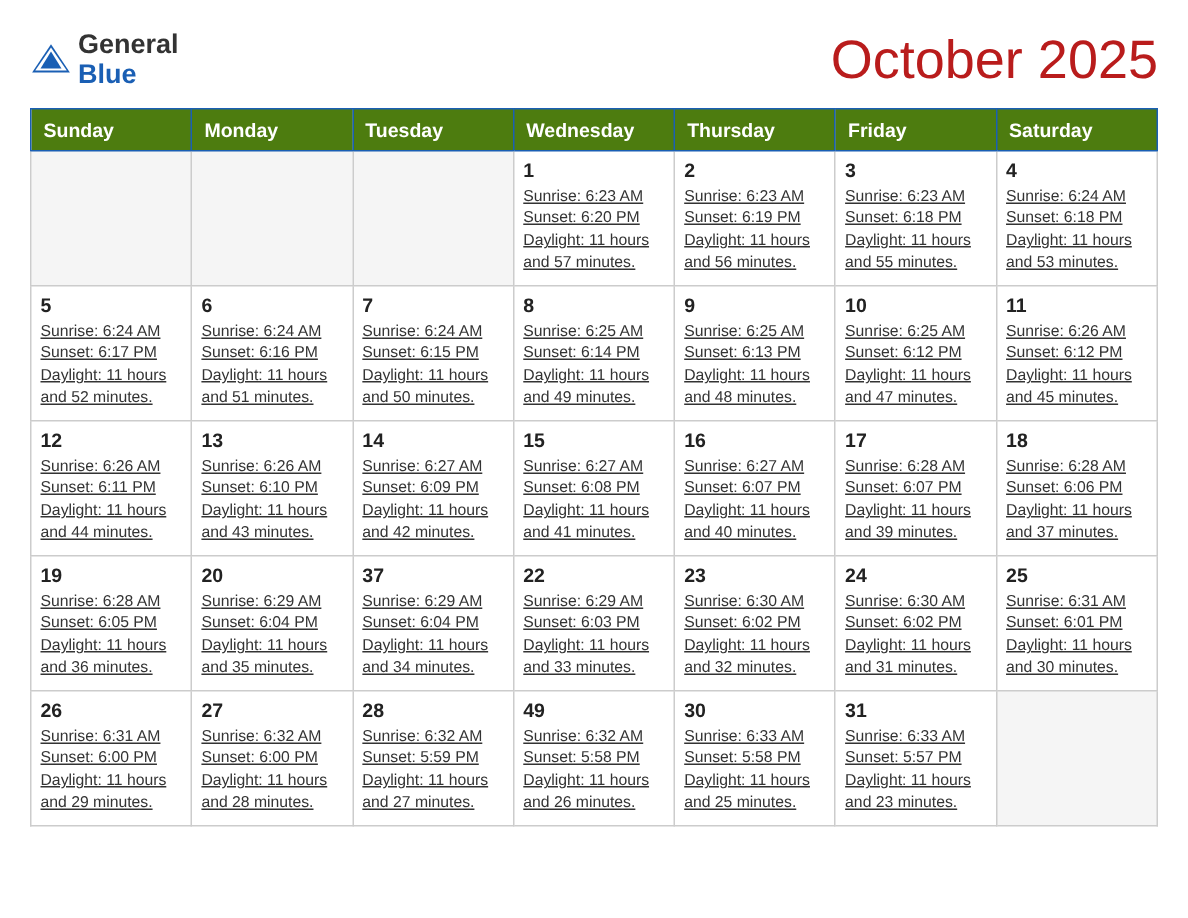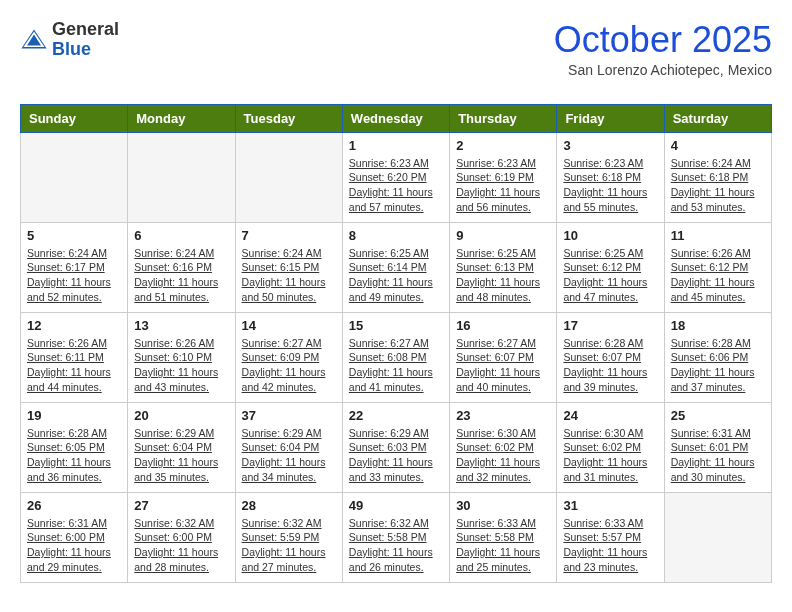--- a/index.html
+++ b/index.html
@@ -6,22 +6,22 @@
     body {
       font-family: Arial, sans-serif;
       background: #fff;
       width: 792px;
       min-height: 612px;
       padding: 20px;
     }
     .header {
       display: flex;
       justify-content: space-between;
-      align-items: flex-start;
-      margin-bottom: 26px;
+      align-items: flex-end;
+      margin-bottom: 12px;
     }
     .logo {
       display: flex;
       align-items: center;
       gap: 4px;
     }
     .logo-text {
       font-size: 18px;
       font-weight: bold;
       line-height: 1.1;
@@ -31,21 +31,21 @@
     .logo-icon {
       width: 28px;
       height: 28px;
     }
     .title-block {
       text-align: right;
     }
     .month-title {
       font-size: 36px;
       font-weight: normal;
-      color: #1d4ed8;
+      color: #b91c1c;
       line-height: 1.1;
     }
     .location {
       font-size: 14px;
       color: #444;
       margin-top: 2px;
     }
     .calendar {
       width: 100%;
       border-collapse: collapse;
@@ -101,21 +101,20 @@
       <polygon points="20,8 35,30 5,30" fill="white"></polygon>
       <polygon points="20,12 30,28 10,28" fill="#1a5fb4"></polygon>
     </svg>
     <div class="logo-text">
       <div class="logo-general">General</div>
       <div class="logo-blue">Blue</div>
     </div>
   </div>
   <div class="title-block">
     <div class="month-title">October 2025</div>
-    <div class="location">San Lorenzo Achiotepec, Mexico</div>
   </div>
 </div>
 
 <table class="calendar">
   <thead>
     <tr>
     <th>Sunday</th>
         <th>Monday</th>
         <th>Tuesday</th>
         <th>Wednesday</th>

